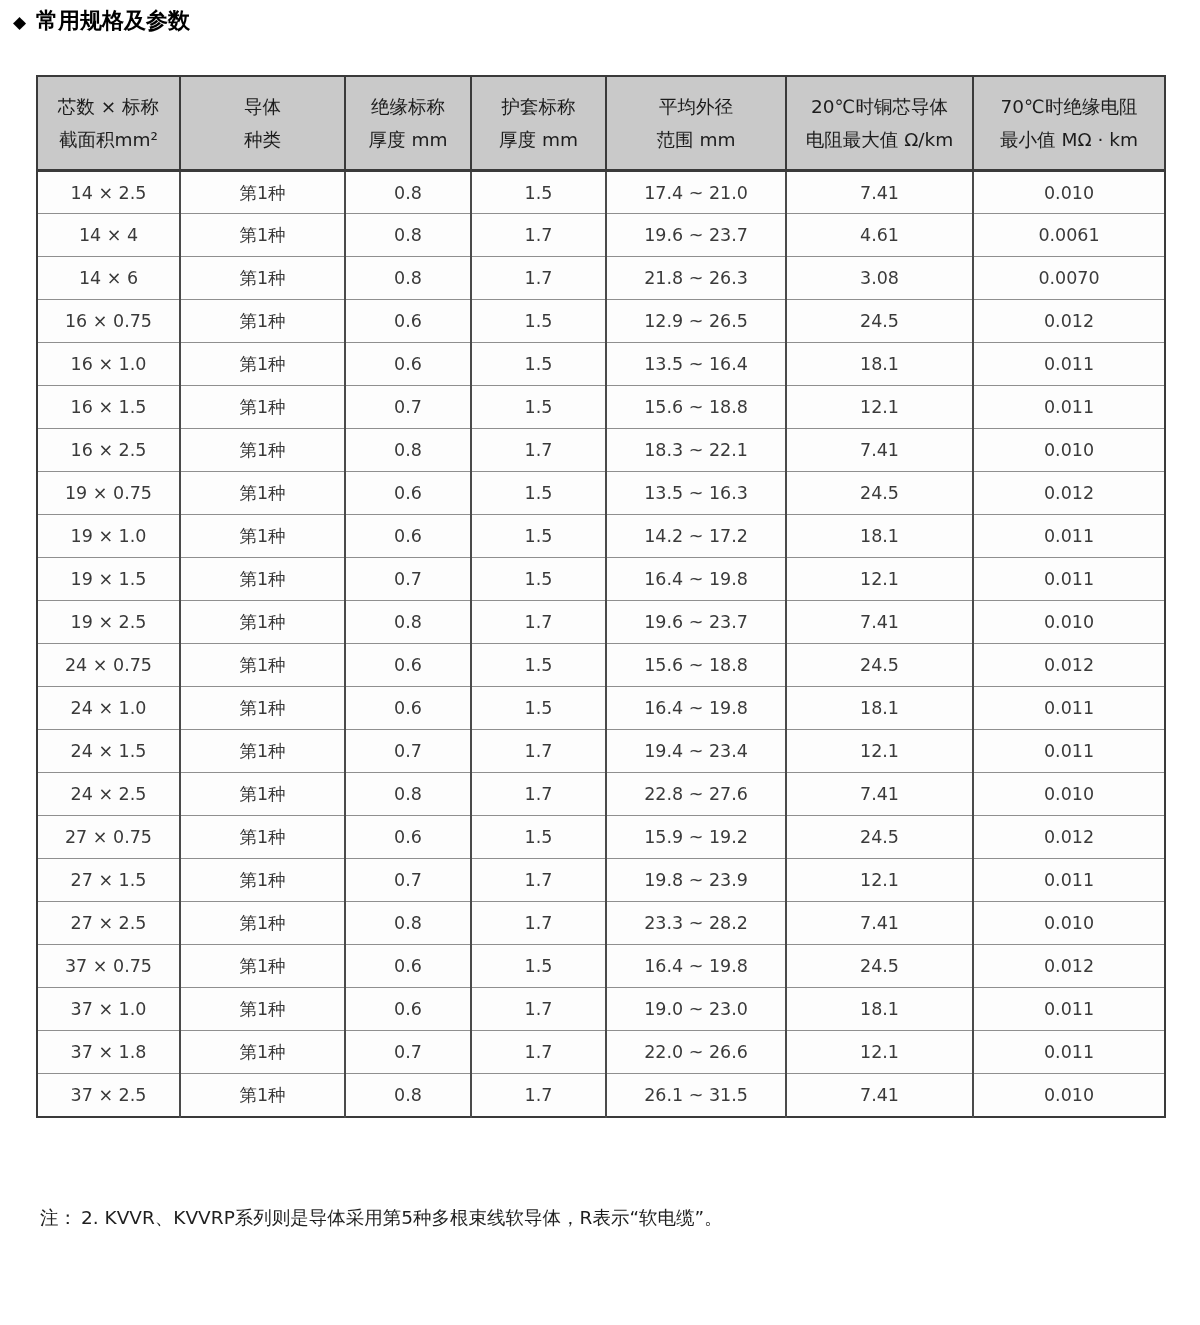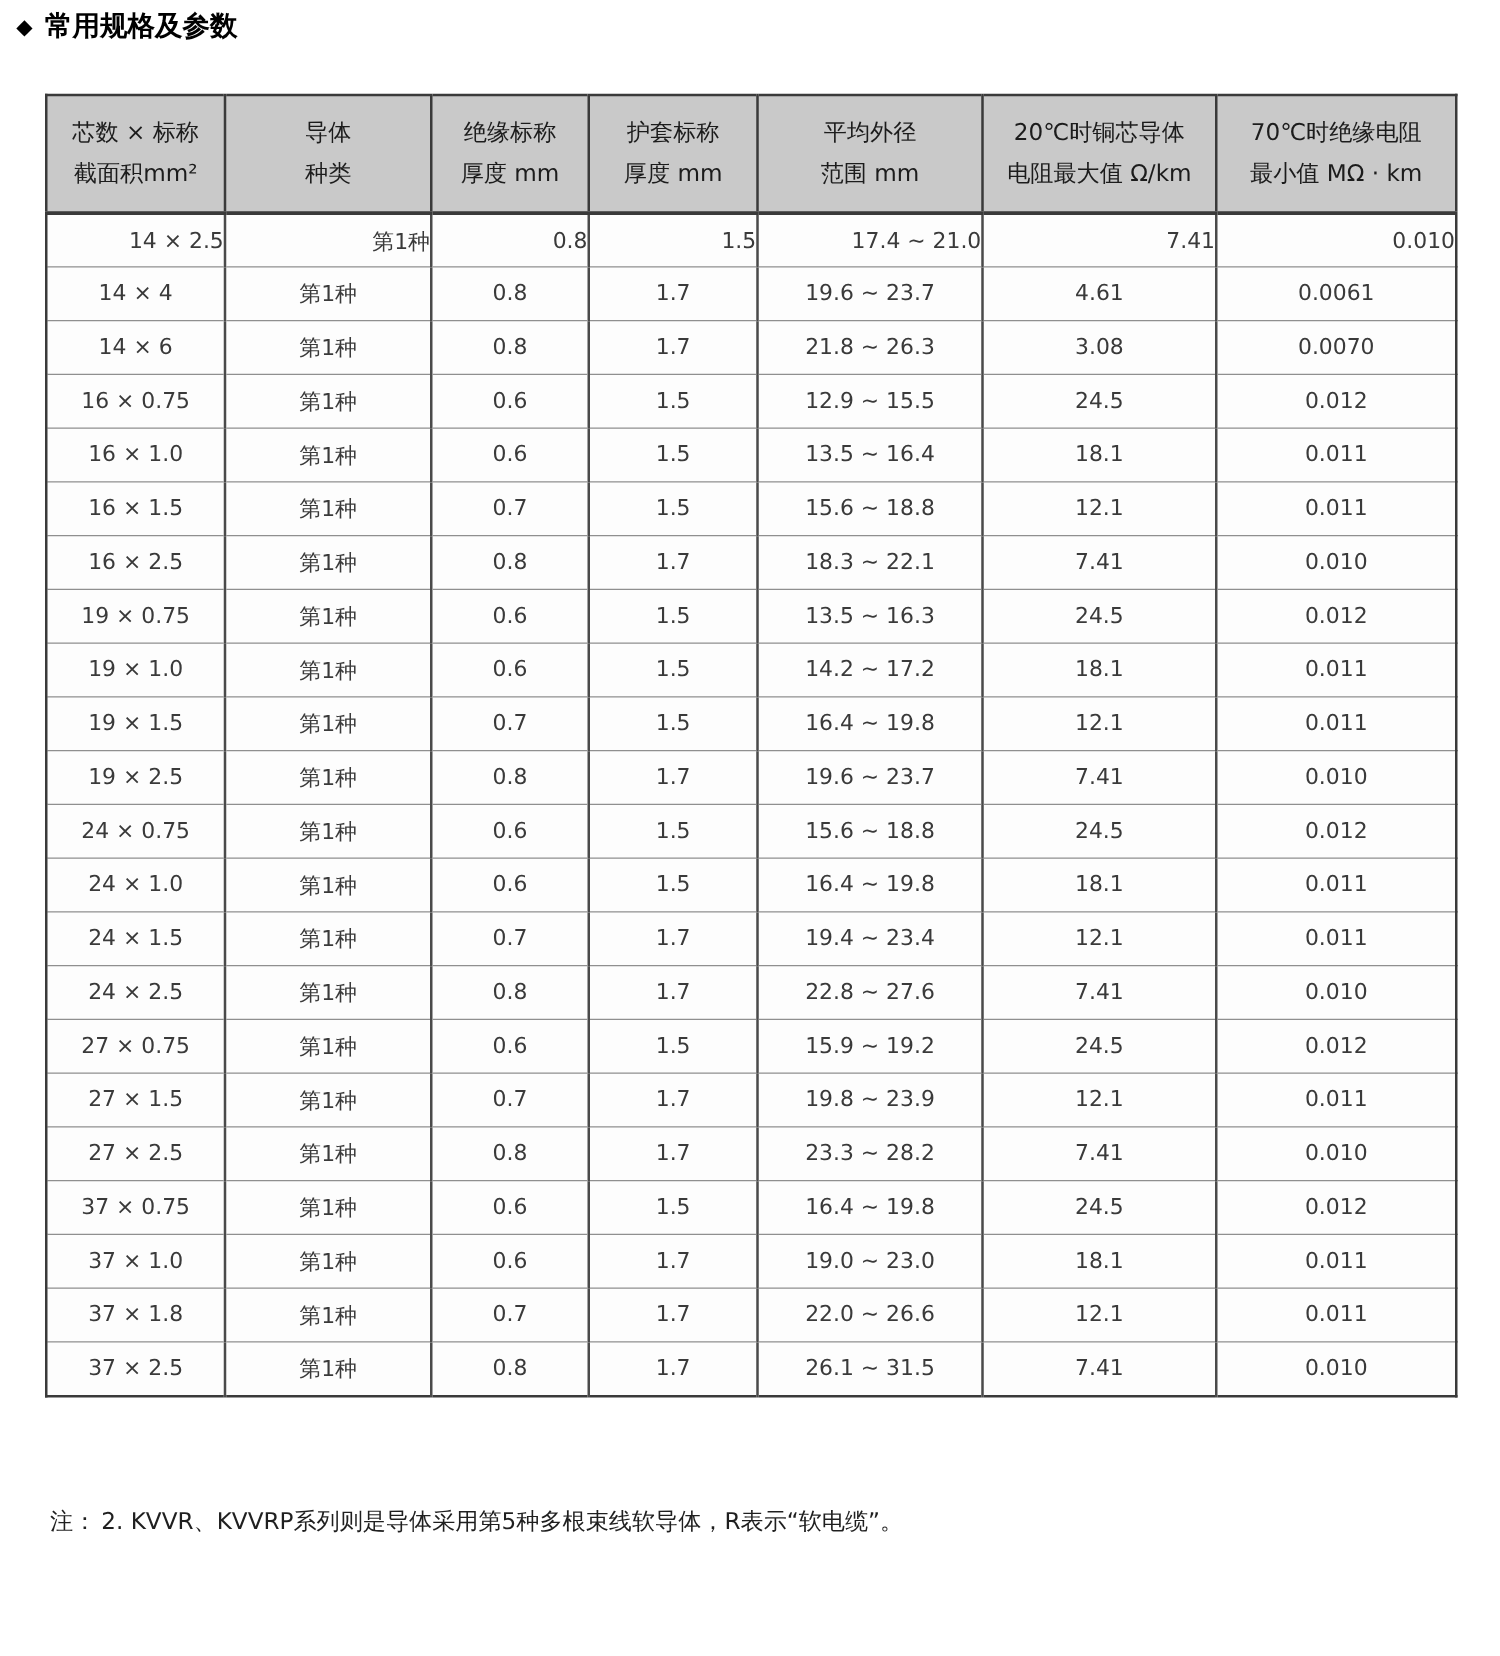--- a/index.html
+++ b/index.html
@@ -45,21 +45,21 @@
     border-left: 2px solid #4a4a4a;
     border-top: 1px solid #8f8f8f;
     text-align: center;
     vertical-align: middle;
     font-size: 17.5px;
     color: #3a3a3a;
     background: #fdfdfd;
     padding: 0;
   }
   table.spec tbody td:first-child { border-left: none; }
-  table.spec tbody tr:first-child td { border-top: none; text-align: right; }
+  table.spec tbody tr:first-child td { border-top: none; }
 
   
   .notes {
     position: absolute; left: 40px; top: 1200px;
     display: flex;
     font-size: 18.5px;
     color: #1f1f1f;
     line-height: 36px;
   }
   .notes .notes-prefix { white-space: nowrap; }
@@ -142,21 +142,21 @@
         <td>1.7</td>
         <td>21.8 ~ 26.3</td>
         <td>3.08</td>
         <td>0.0070</td>
       </tr>
       <tr>
         <td>16 × 0.75</td>
         <td>第1种</td>
         <td>0.6</td>
         <td>1.5</td>
-        <td>12.9 ~ 15.5</td>
+        <td>12.9 ~ 26.5</td>
         <td>24.5</td>
         <td>0.012</td>
       </tr>
       <tr>
         <td>16 × 1.0</td>
         <td>第1种</td>
         <td>0.6</td>
         <td>1.5</td>
         <td>13.5 ~ 16.4</td>
         <td>18.1</td>

